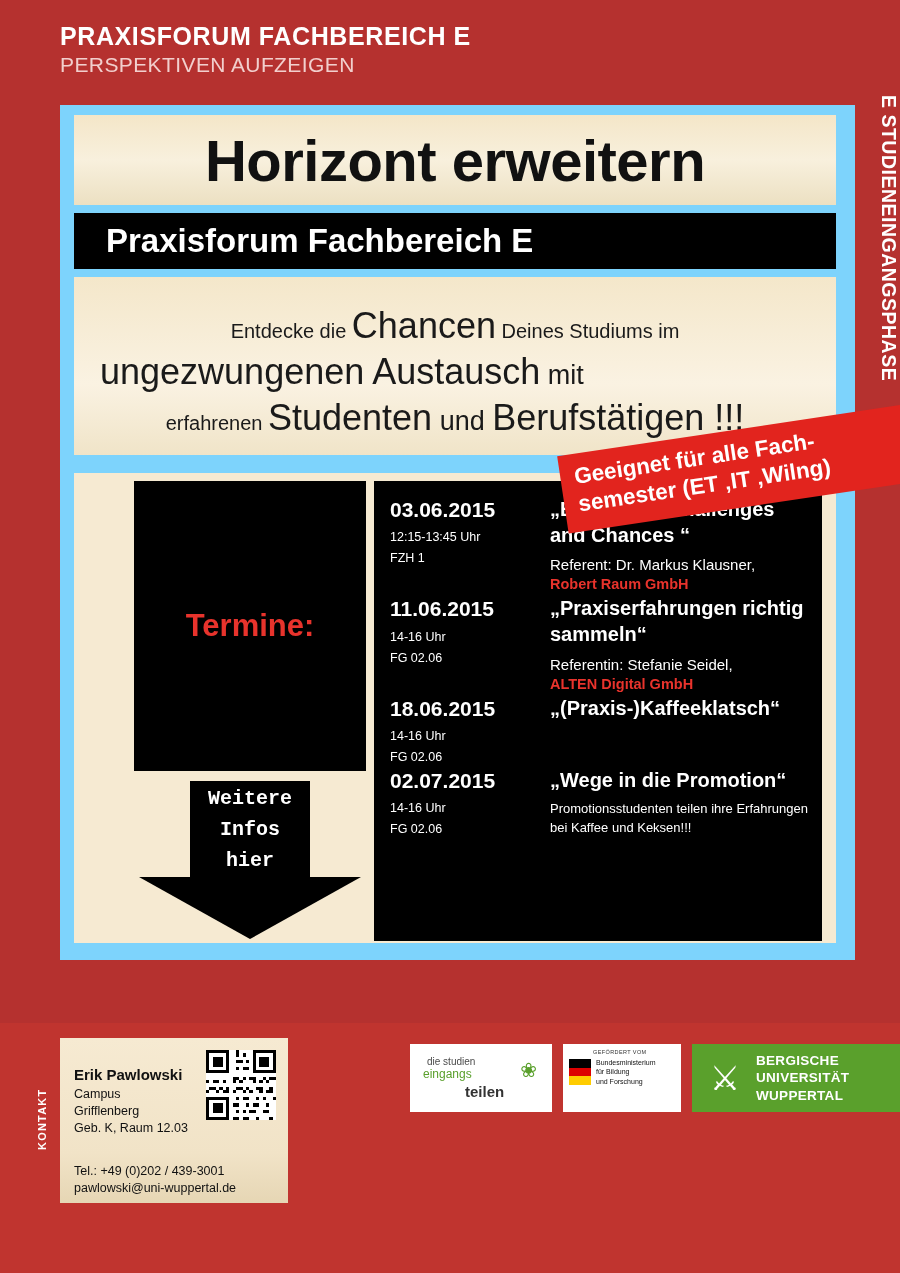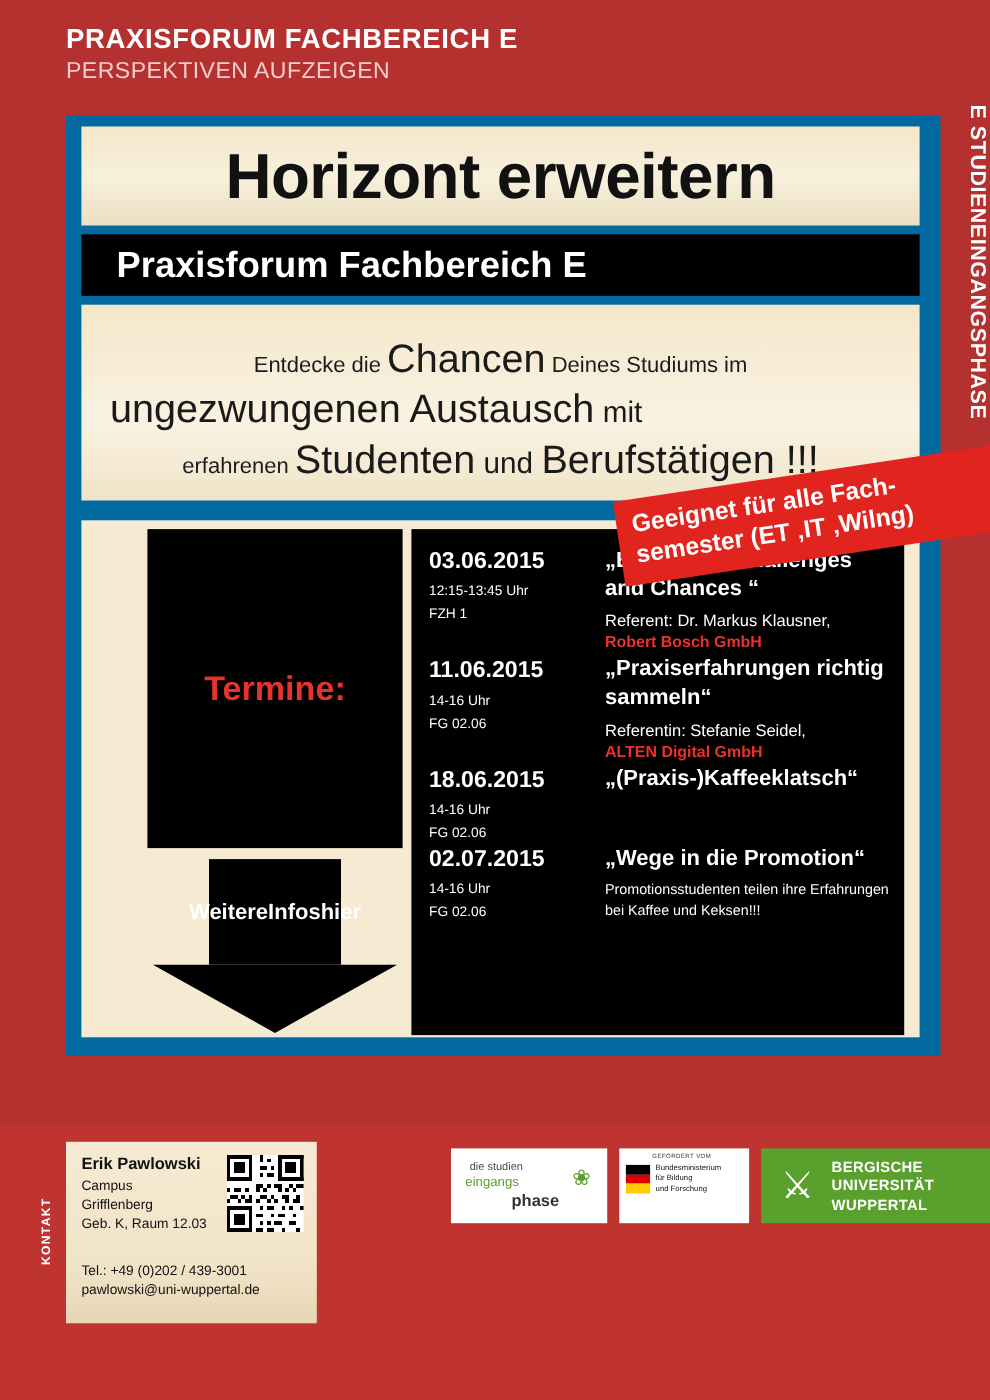--- a/index.html
+++ b/index.html
@@ -47,21 +47,21 @@
     align-items: flex-start;
     justify-content: flex-start;
     padding-left: 4px;
   }
 
   
   .poster {
     position: absolute;
     left: 60px; top: 105px;
     width: 795px; height: 855px;
-    background: #0369a1;
+    background: #7dd3fc;
     padding: 0;
   }
 
   .title-band {
     position: absolute;
     left: 14px; top: 10px;
     width: 762px; height: 90px;
     background: linear-gradient(to bottom, #f4e6c8 0%, #f8f0dd 50%, #ece0c2 100%);
     display: flex;
     align-items: center;
@@ -171,26 +171,27 @@
     left: 65px; top: 308px;
     width: 222px; height: 158px;
   }
   .arrow-shaft {
     position: absolute;
     left: 51px; top: 0;
     width: 120px; height: 96px;
     background: #000;
     color: #fff;
     display: flex;
-    flex-direction: row;
+    flex-direction: column;
     align-items: center;
     justify-content: center;
     font-size: 20px;
     font-weight: bold;
     line-height: 1.55;
+    font-family: Liberation Mono, monospace;
   }
   .arrow-head {
     position: absolute;
     left: 0; top: 96px;
     width: 0; height: 0;
     border-left: 111px solid transparent;
     border-right: 111px solid transparent;
     border-top: 62px solid #000;
   }
 
@@ -212,21 +213,21 @@
     letter-spacing: 1.2px;
     writing-mode: vertical-rl;
     transform: rotate(180deg);
   }
 
   .contact-card {
     position: absolute;
     left: 60px; top: 1038px;
     width: 228px; height: 165px;
     background: linear-gradient(to bottom, #f6ead2 0%, #f1e3c7 70%, #e6d6b4 100%);
-    padding: 12px 14px;
+    padding: 28px 14px;
     color: #111;
   }
   .contact-card .name { font-size: 15px; font-weight: bold; margin-bottom: 3px; }
   .contact-card .addr { font-size: 12.5px; line-height: 1.35; }
   .contact-card .tel { font-size: 12.5px; margin-top: 26px; line-height: 1.4; }
 
   .qr {
     position: absolute;
     right: 12px; top: 12px;
     width: 70px; height: 70px;
@@ -335,21 +336,21 @@
 
       <div class="entry">
         <div class="when">
           <div class="date">03.06.2015</div>
           <div class="time">12:15-13:45 Uhr</div>
           <div class="room">FZH 1</div>
         </div>
         <div class="what">
           <div class="etitle">„E-Mobility: Challenges and Chances “</div>
           <div class="speaker"><span class="big">Referent: Dr. Markus Klausner,</span></div>
-          <div class="org">Robert Bosch GmbH</div>
+          <div class="org">Robert Raum GmbH</div>
         </div>
       </div>
 
       <div class="entry">
         <div class="when">
           <div class="date">11.06.2015</div>
           <div class="time">14-16 Uhr</div>
           <div class="room">FG 02.06</div>
         </div>
         <div class="what">
@@ -476,21 +477,21 @@
       <rect x="15" y="20" width="1" height="1"></rect>
         <rect x="19" y="20" width="1" height="1"></rect>
     </g>
   </svg>
 </div>
 
 <div class="logo-studien">
   <div class="txt">
     <span class="w1">die studien</span>
     <span class="w2">eingangs</span>
-    <span class="w3">phase</span>
+    <span class="w3">teilen</span>
     <span class="leaf">❀</span>
   </div>
 </div>
 
 <div class="logo-bmbf">
   <div class="gefoerdert">GEFÖRDERT VOM</div>
   <div class="row">
     <div class="flag">
       <div class="f1"></div>
         <div class="f2"></div>

